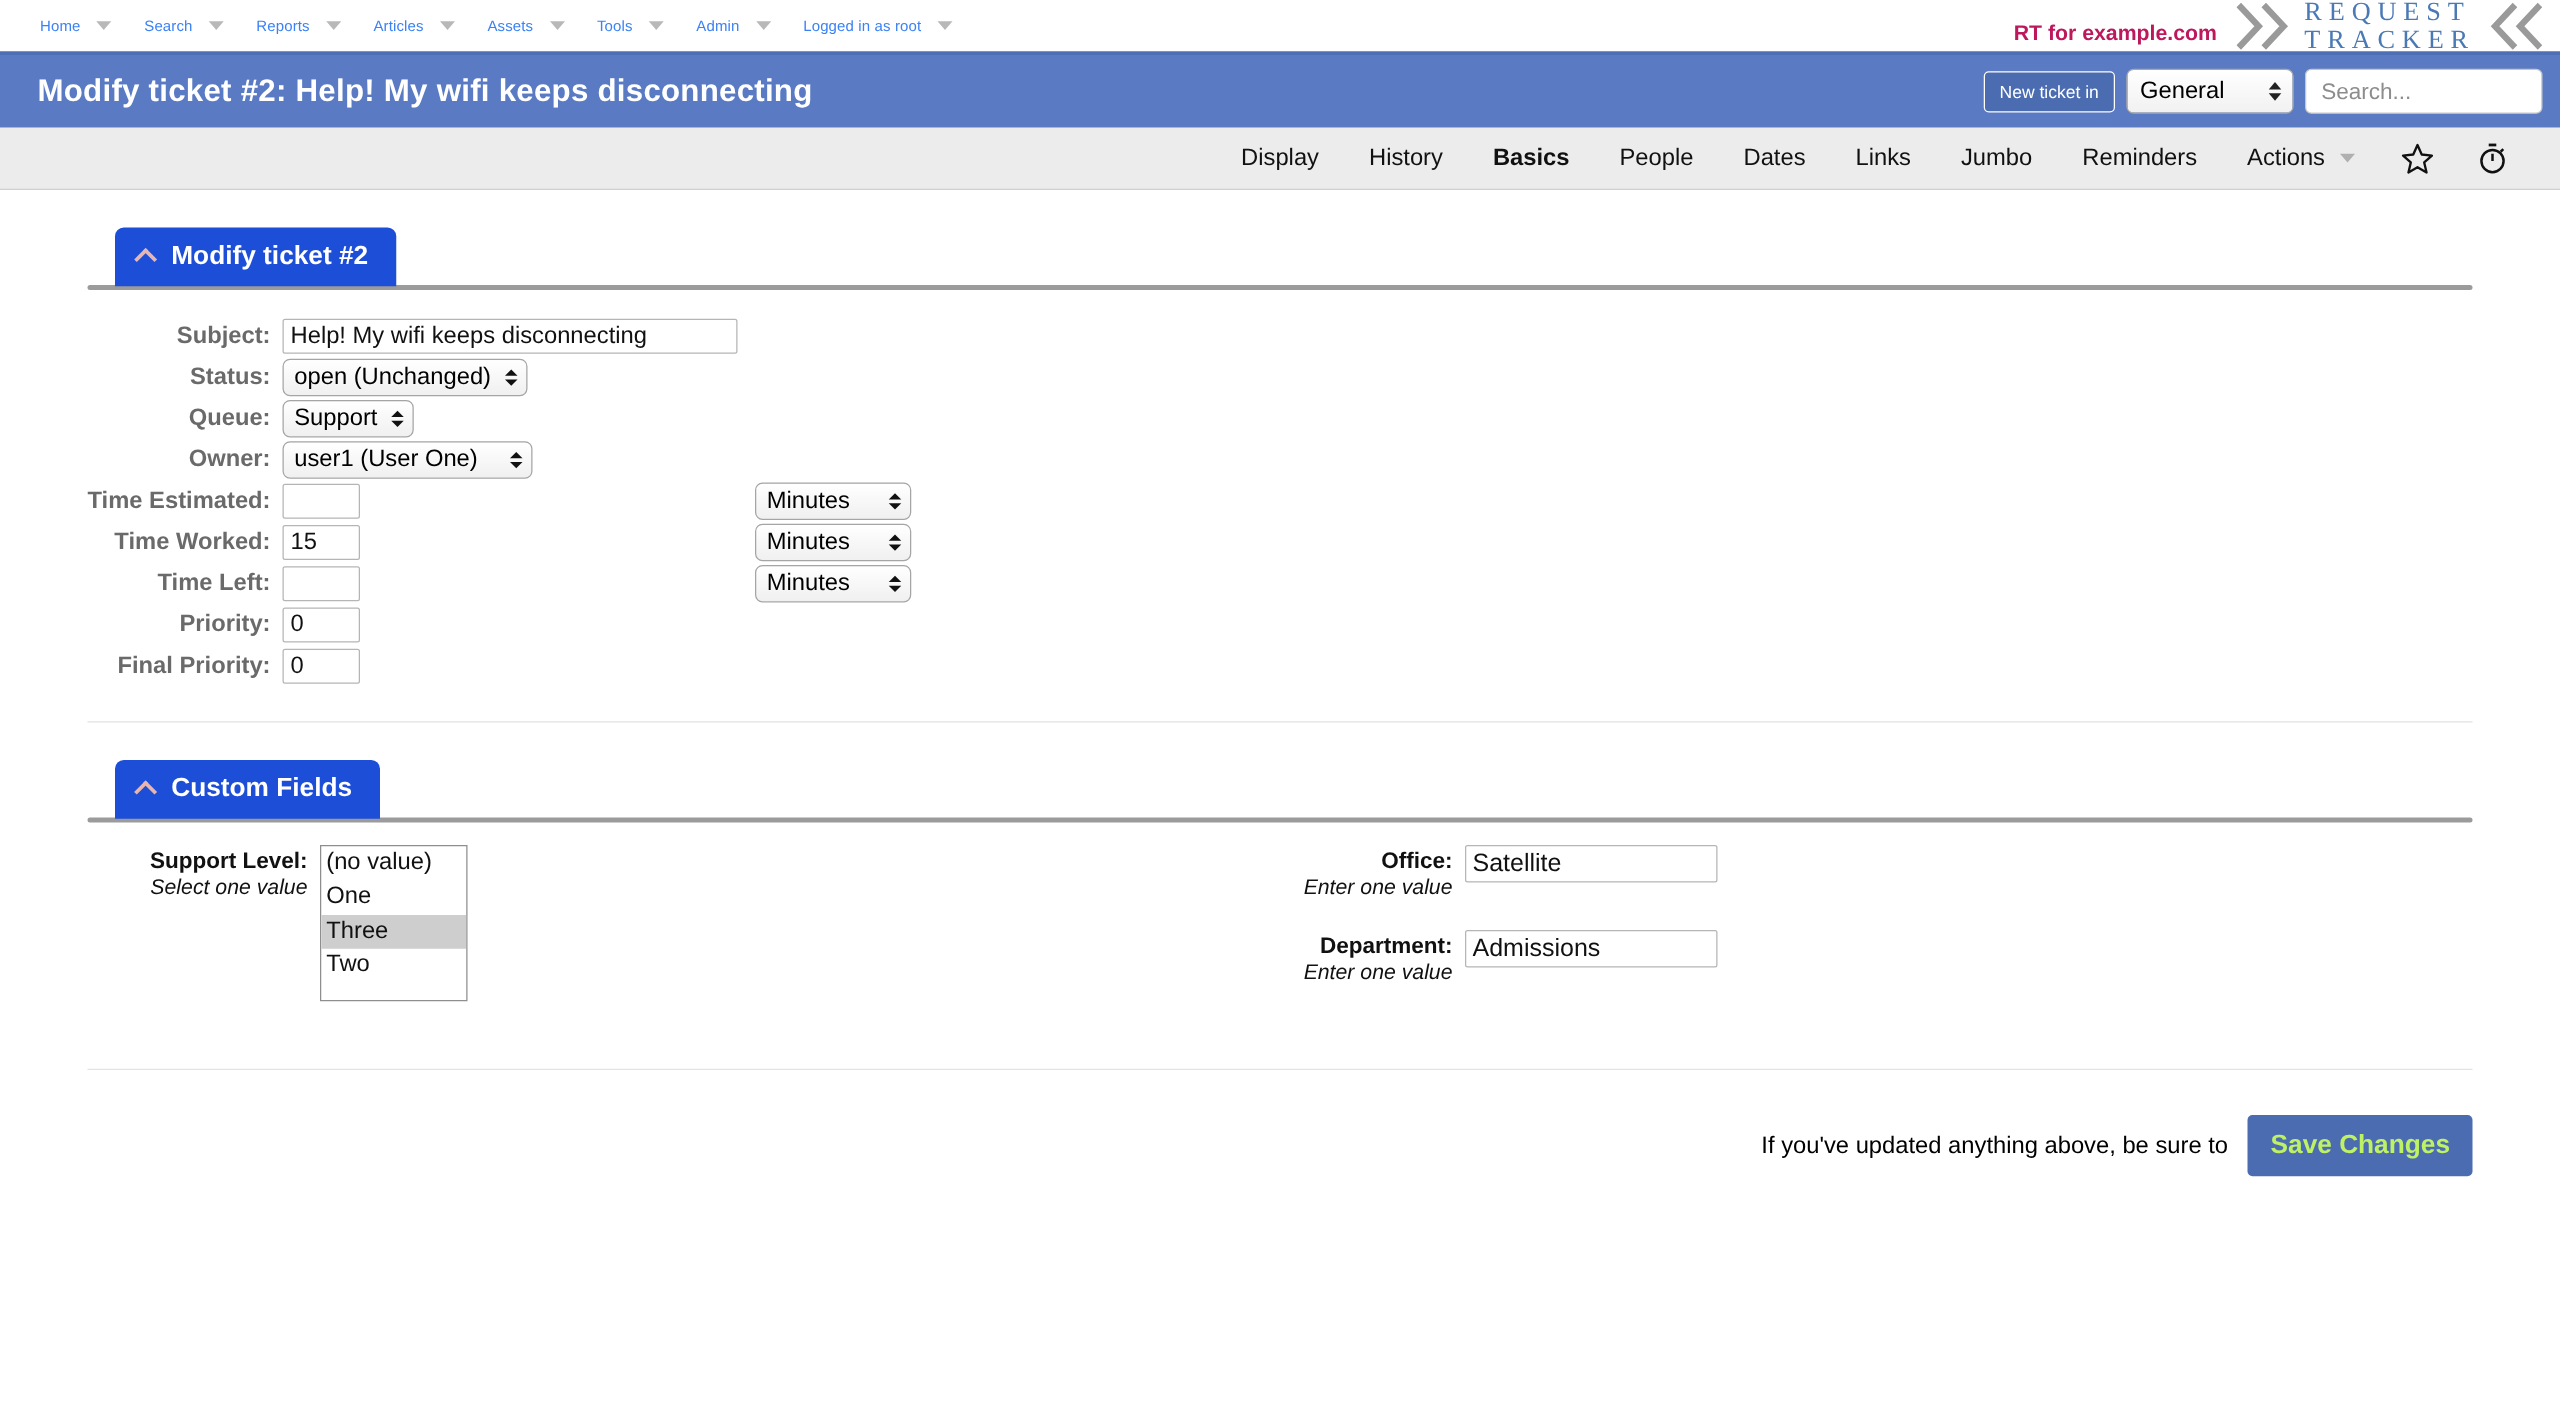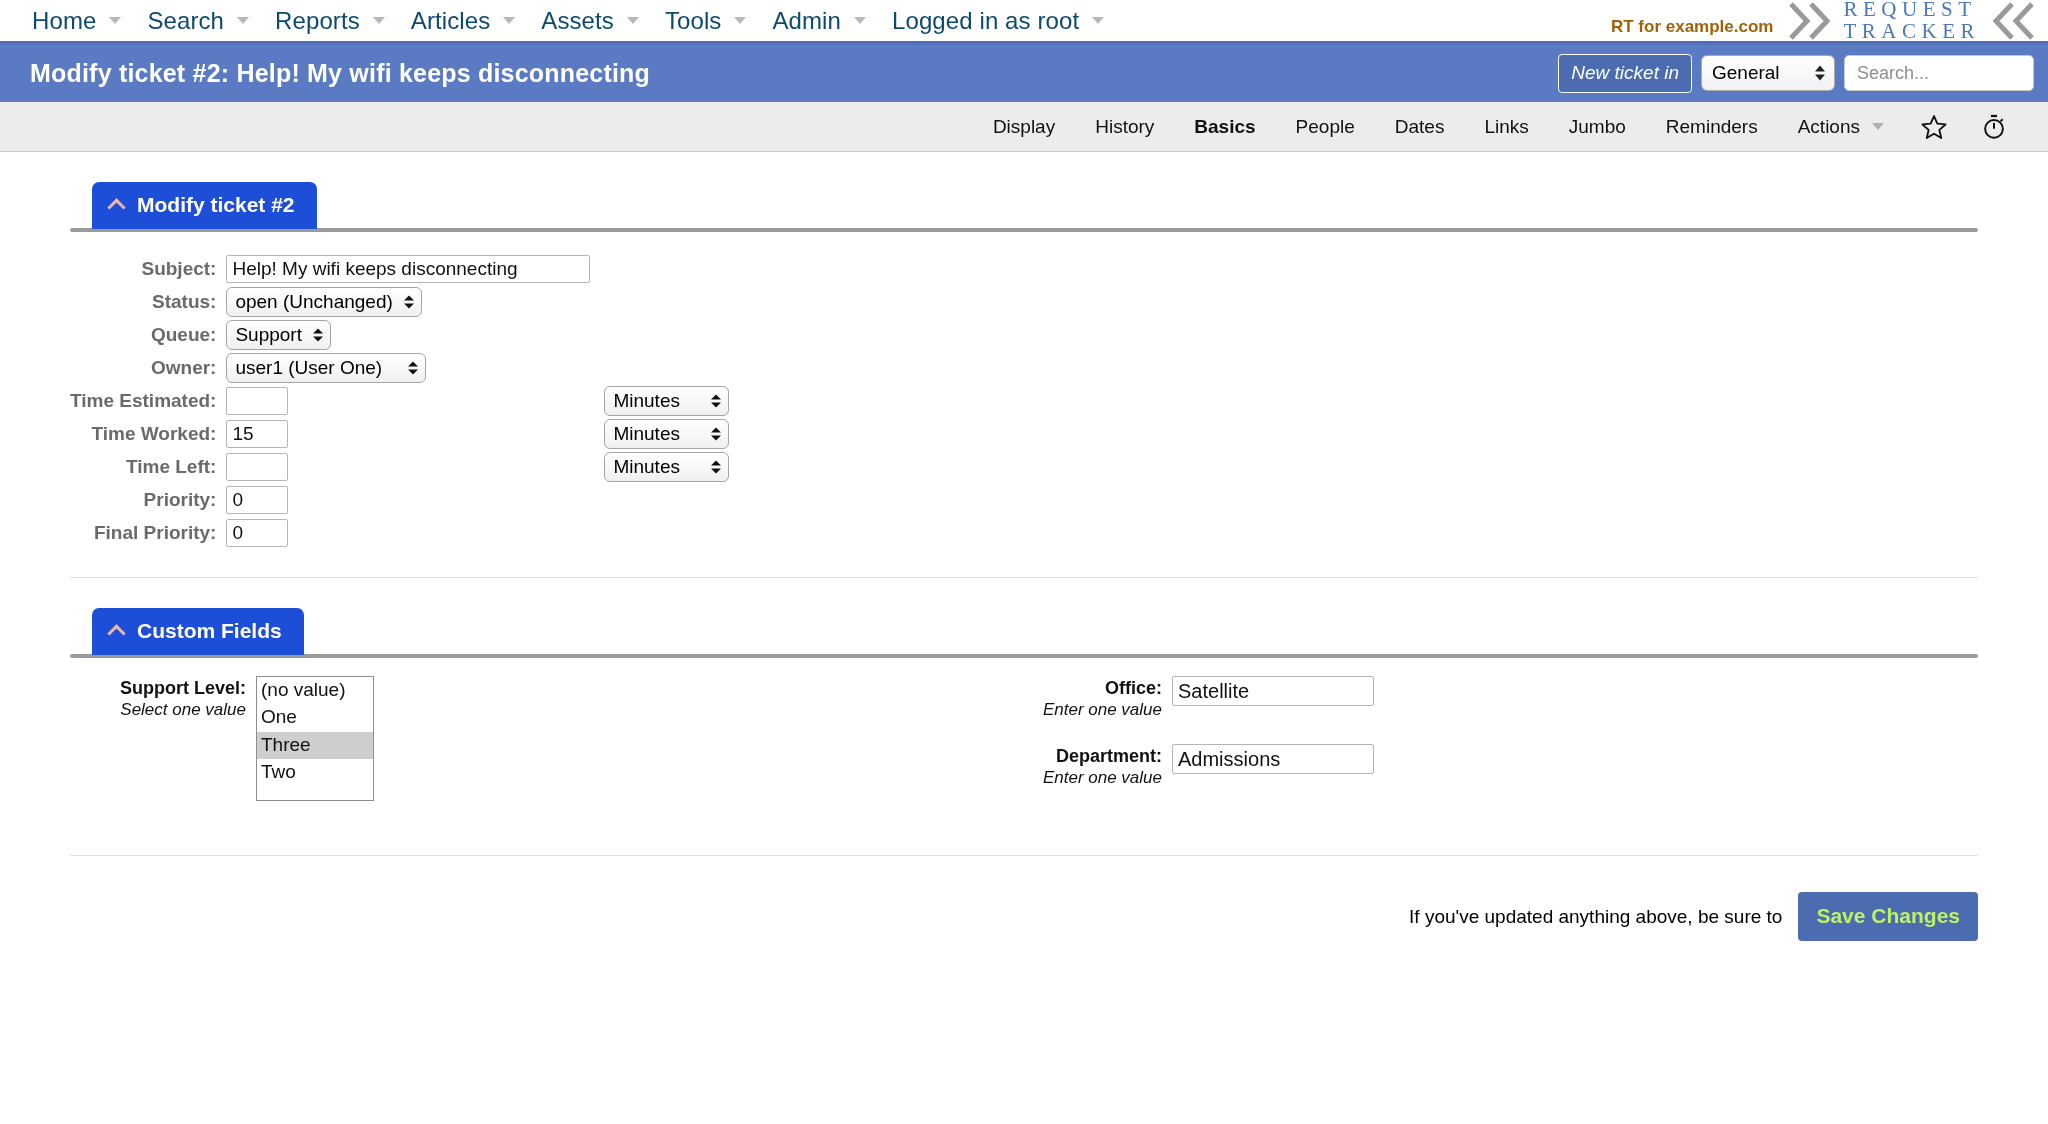--- a/index.html
+++ b/index.html
@@ -24,42 +24,42 @@
   }
   .topnav-items { display: flex; align-items: center; }
   .nav-item {
     display: flex; align-items: center;
     padding: 0 12px 0 14px;
     height: 41px;
     cursor: pointer;
     white-space: nowrap;
   }
   .nav-item .nav-label {
-    font-size: 24px;
-    color: #0c4a6e;
+    font-size: 12px;
+    color: #3b82f6;
     font-weight: 400;
     letter-spacing: .1px;
   }
   .caret-down {
     width: 0; height: 0;
     margin-left: 13px;
     border-left: 6px solid transparent;
     border-right: 6px solid transparent;
     border-top: 7px solid #b8b8b8;
   }
   .topnav-right {
     margin-left: auto;
     display: flex;
     align-items: center;
     padding-right: 8px;
   }
   .rt-domain {
     font-size: 17px;
     font-weight: bold;
-    color: #a16207;
+    color: #be185d;
     margin-right: 16px;
     white-space: nowrap;
     margin-top: 12px;
   }
   .rt-logo {
     display: flex;
     align-items: center;
     padding-right: 6px;
   }
   .chev-big { display: block; }
@@ -96,26 +96,25 @@
     margin-left: auto;
     display: flex;
     align-items: center;
     gap: 9px;
   }
   .newticket-btn {
     background: #4b6cb0;
     color: #fff;
     border: 1px solid #ffffff;
     border-radius: 4px;
-    font-size: 19px;
+    font-size: 14px;
     font-family: "Liberation Sans", sans-serif;
     padding: 7px 12px 8px;
     cursor: pointer;
     white-space: nowrap;
-    font-style: italic;
   }
   .queue-select {
     position: relative;
     width: 134px;
     height: 36px;
     background: linear-gradient(#ffffff, #f1f1f1);
     border: 1px solid #a9a9a9;
     border-radius: 6px;
     display: flex;
     align-items: center;

